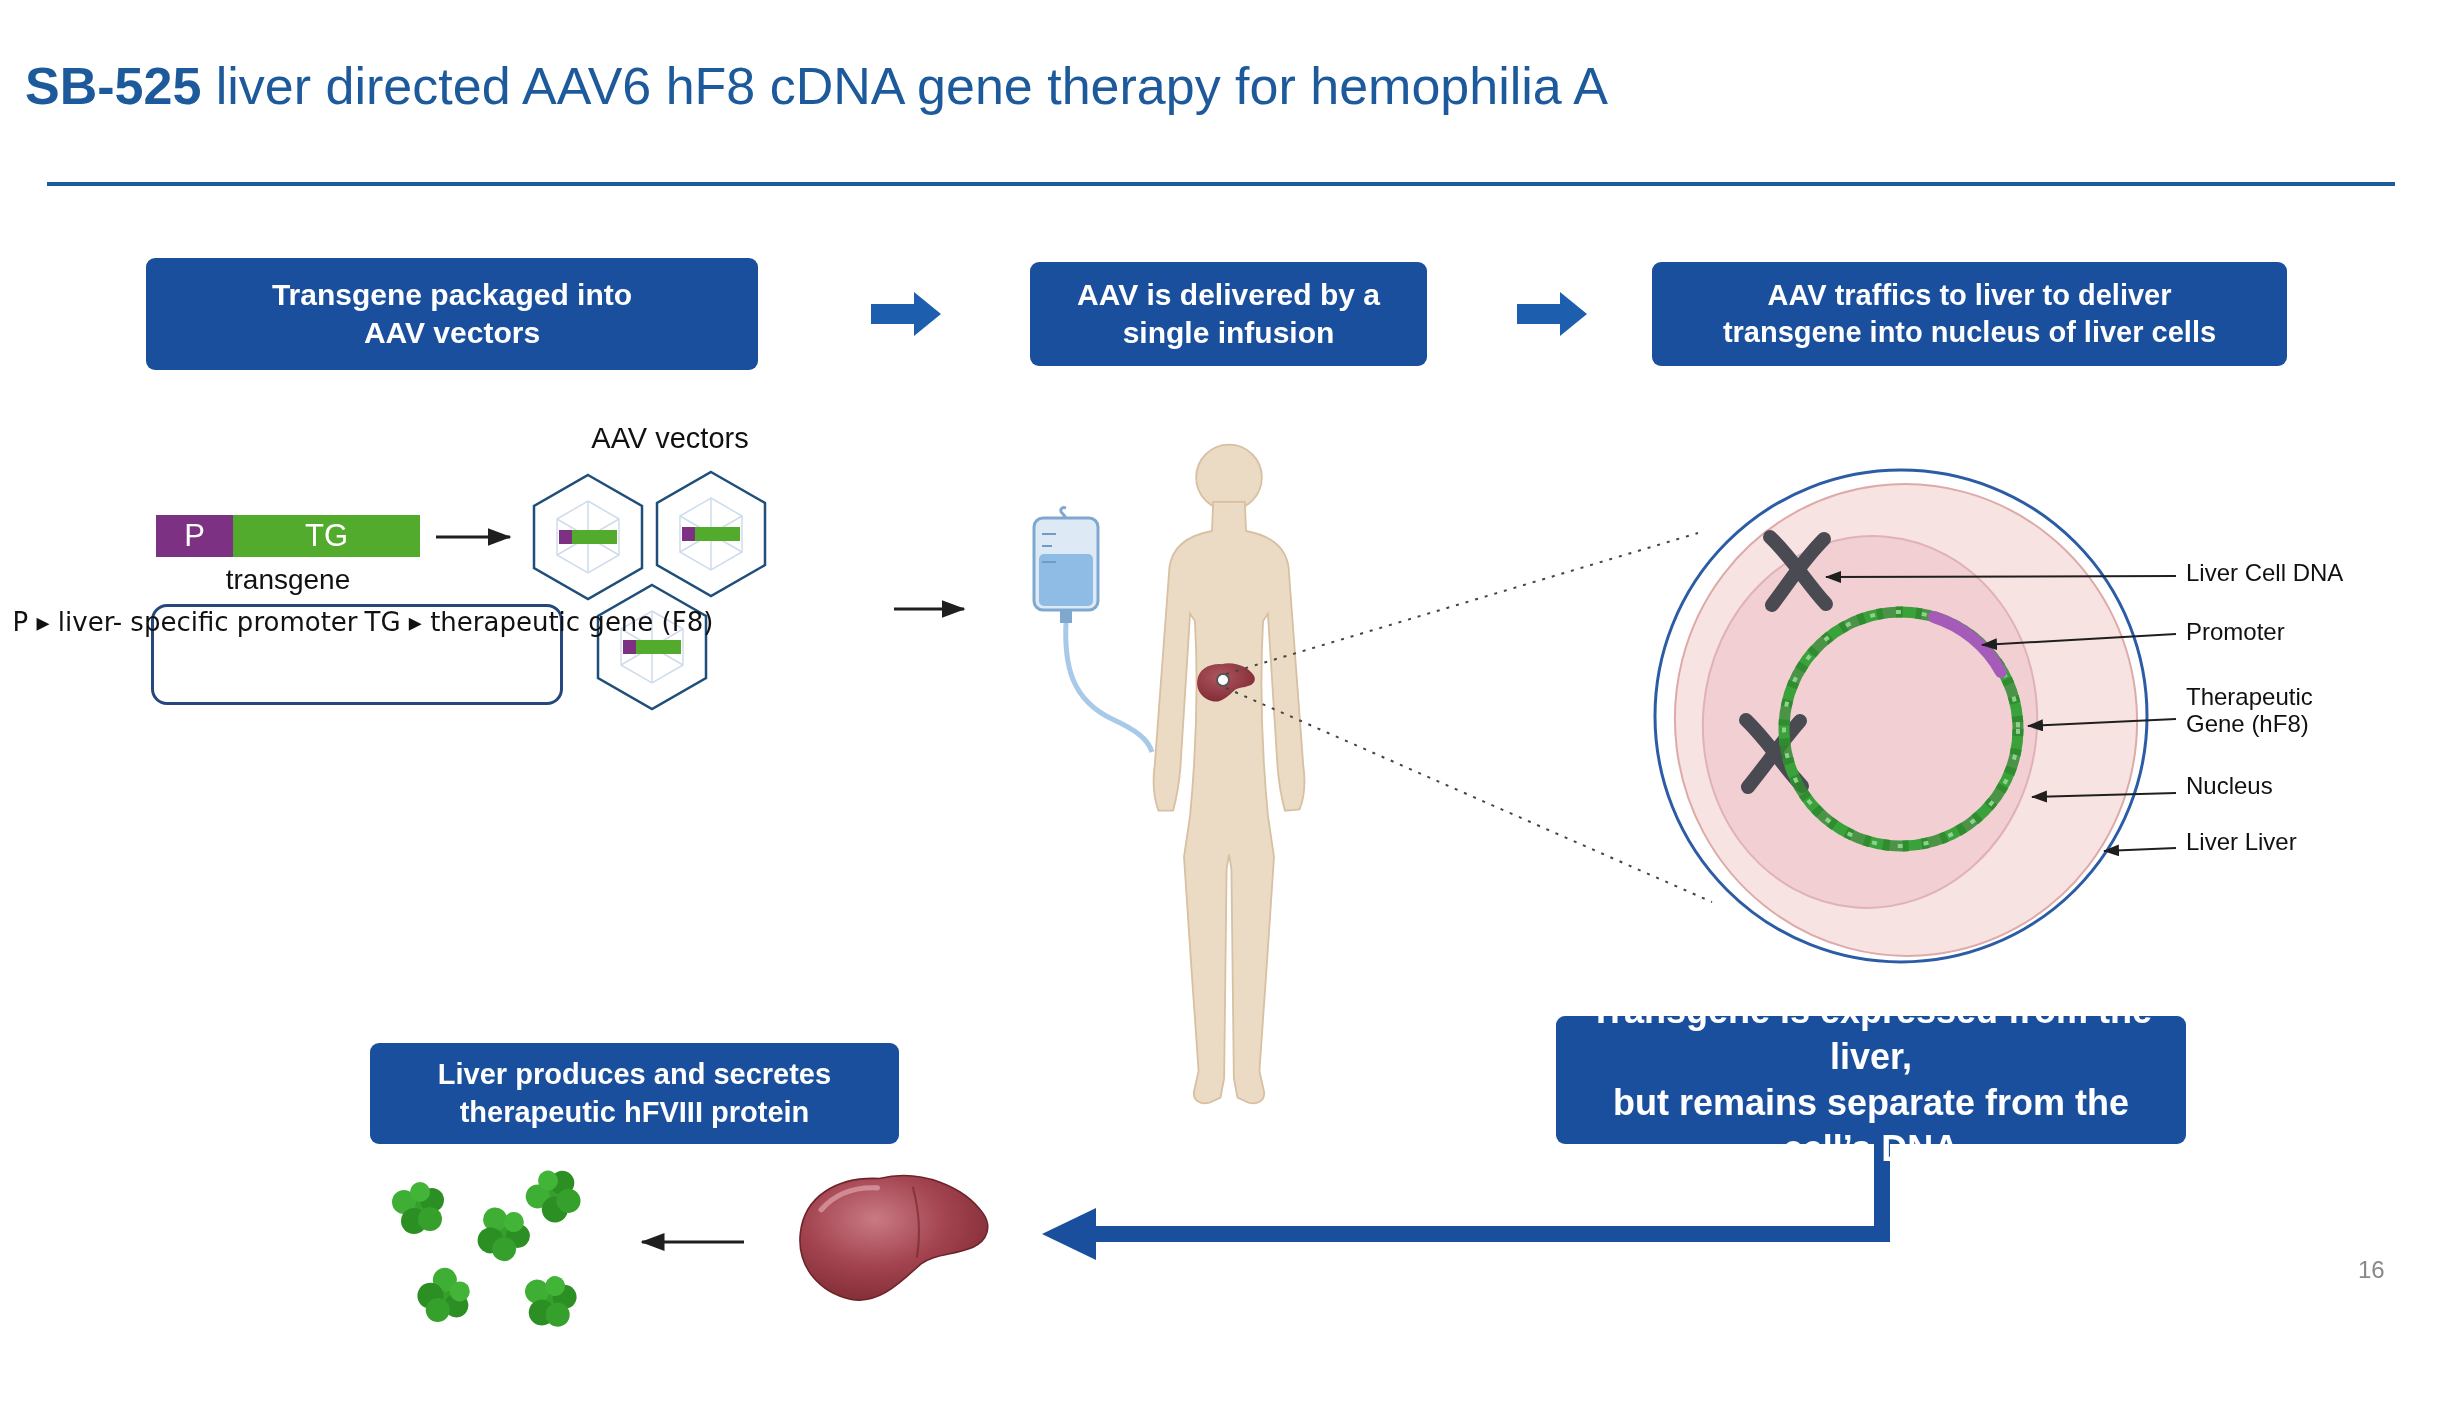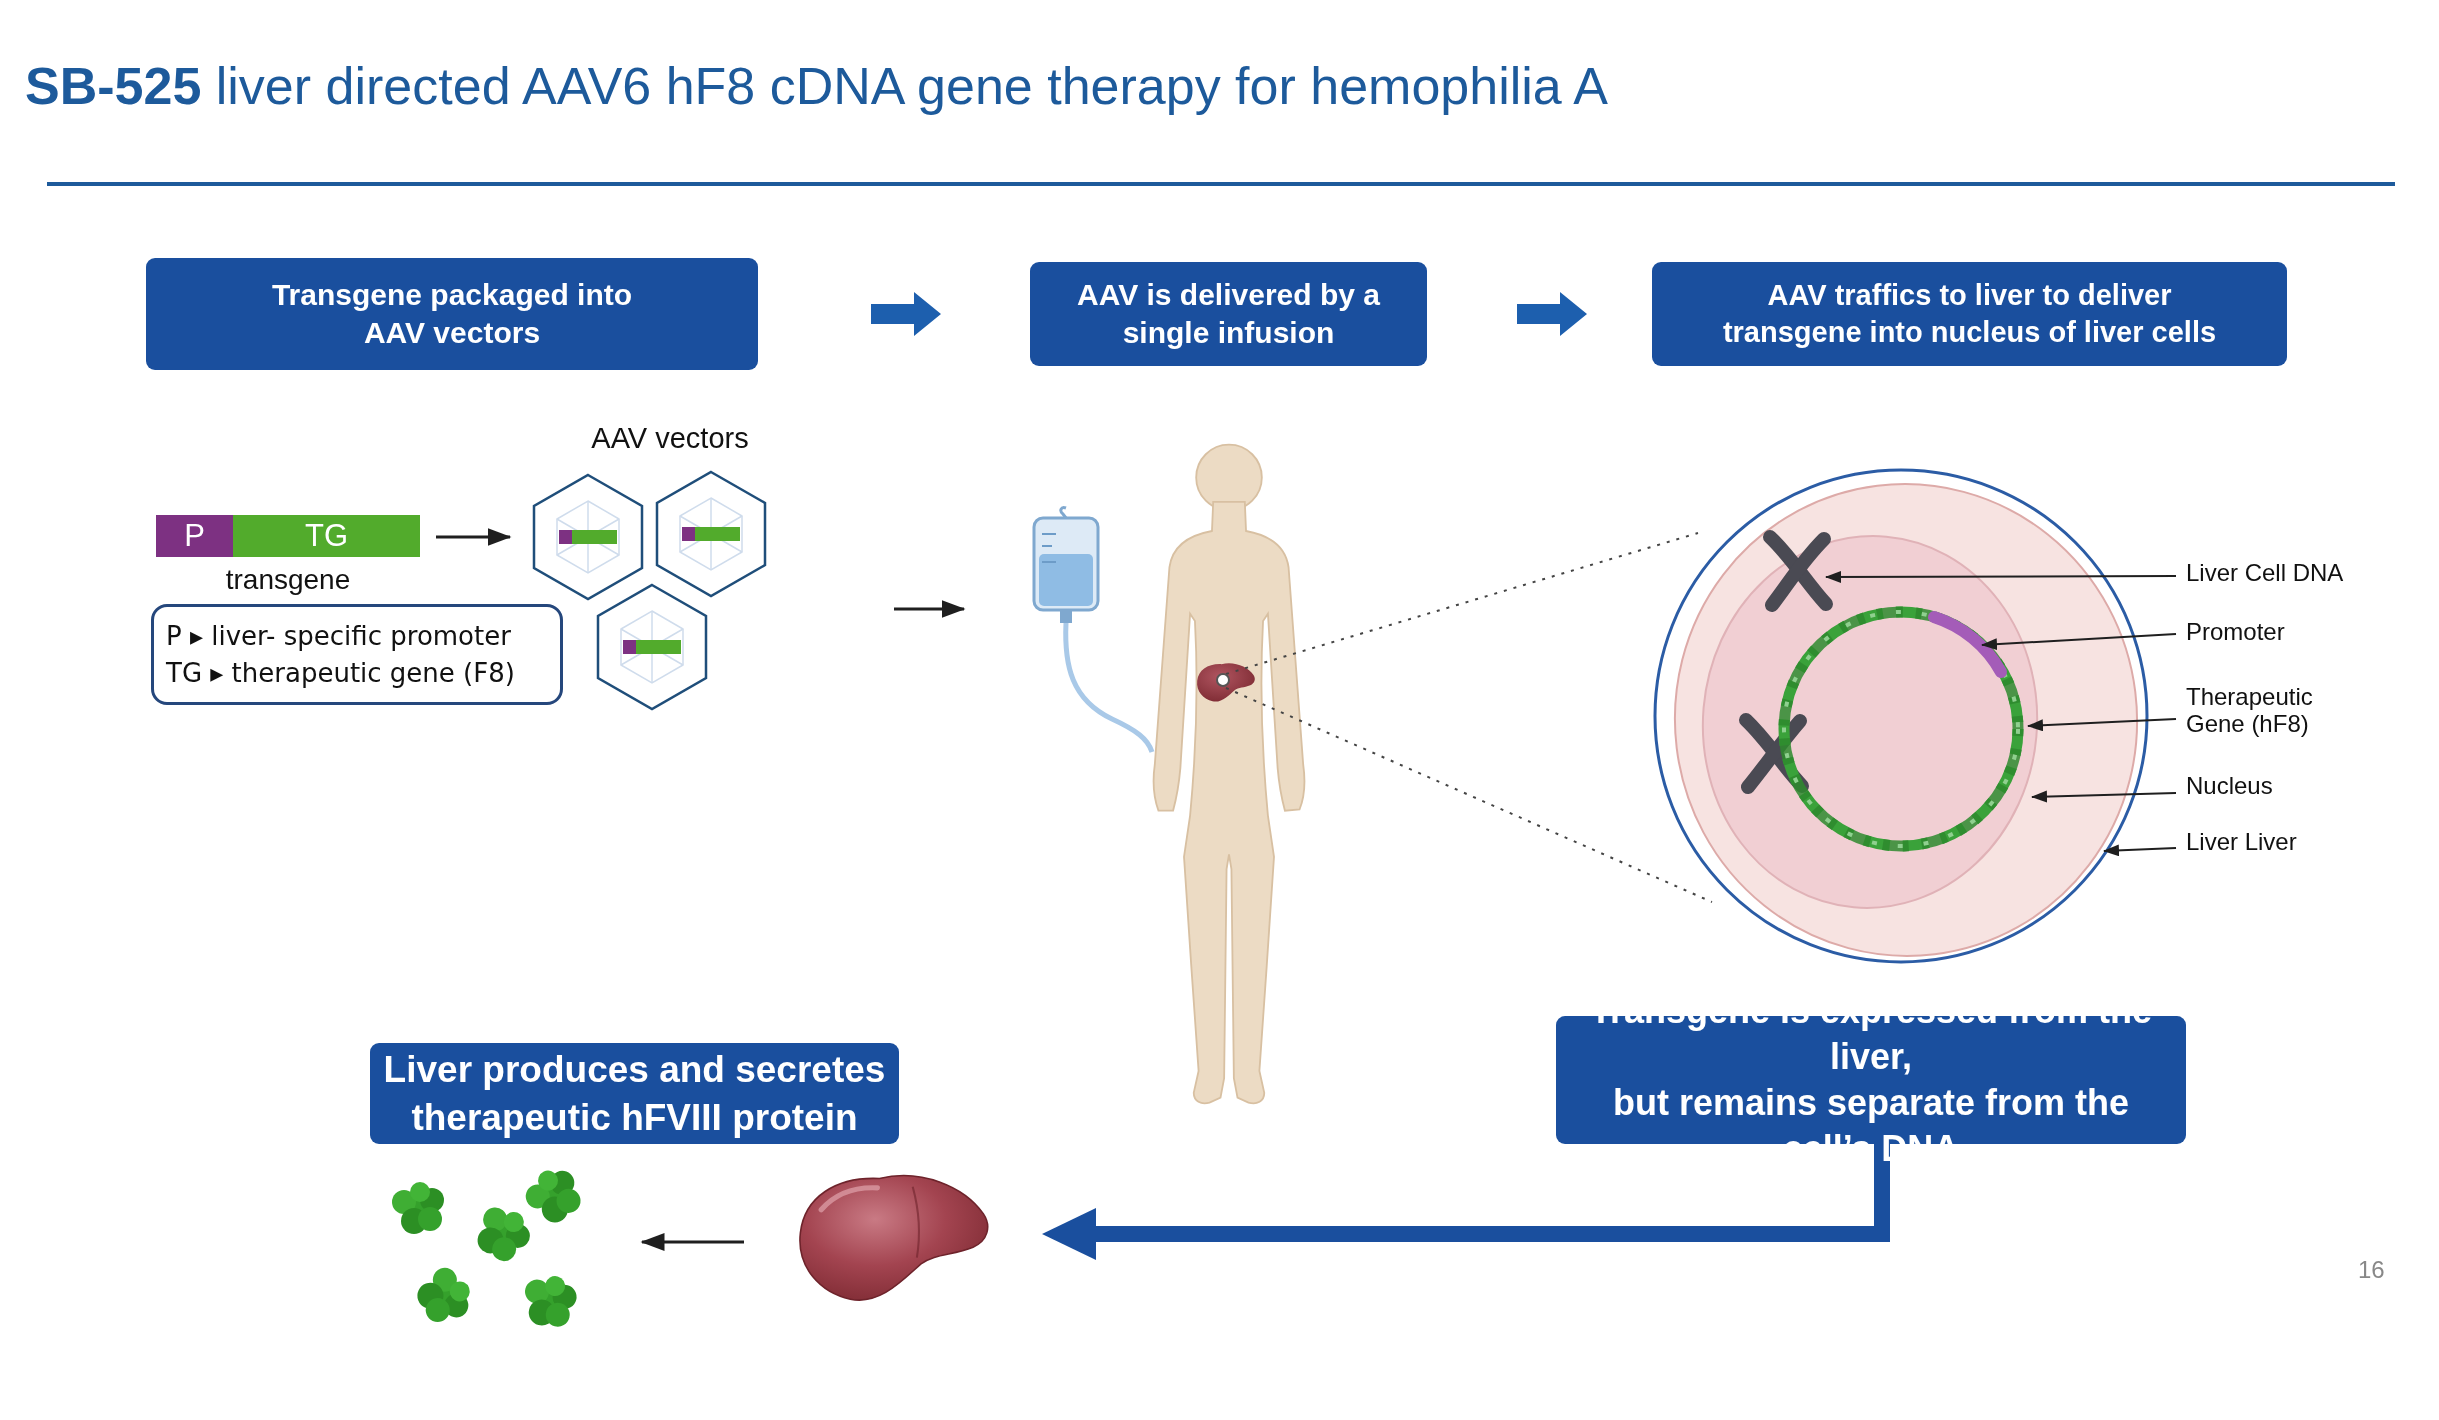--- a/index.html
+++ b/index.html
@@ -12,31 +12,31 @@
   .rule{position:absolute;left:47px;top:146px;width:2348px;border-top:4px solid #1d5a9b;}
 
   
   .bluebox{position:absolute;background:#1a4f9e;border-radius:9px;color:#ffffff;font-weight:700;
            display:flex;align-items:center;justify-content:center;text-align:center;
            white-space:pre-line;line-height:1.28;box-sizing:border-box;padding:4px 10px;z-index:6;}
   #step1{left:146px;top:222px;width:612px;height:112px;font-size:30px;}
   #step2{left:1030px;top:226px;width:397px;height:104px;font-size:30px;}
   #step3{left:1652px;top:226px;width:635px;height:104px;font-size:29px;}
   #box-expression{left:1556px;top:980px;width:630px;height:128px;font-size:36px;}
-  #box-production{left:370px;top:1007px;width:529px;height:101px;font-size:37px;}
+  #box-production{left:370px;top:1007px;width:529px;height:101px;font-size:29px;}
 
   
   .aav-label{position:absolute;left:560px;top:386px;width:220px;text-align:center;font-size:29px;color:#111;z-index:6;}
   .bar{position:absolute;top:479px;height:42px;display:flex;align-items:center;justify-content:center;
        color:#fff;font-size:31px;z-index:6;}
   #bar-p{left:156px;width:77px;background:#7d3182;}
   #bar-tg{left:233px;width:187px;background:#52ab2c;}
   .transgene-caption{position:absolute;left:156px;top:528px;width:264px;text-align:center;font-size:28px;color:#111;z-index:6;}
   .legend{position:absolute;left:151px;top:568px;width:412px;height:101px;border:3px solid #25477c;border-radius:16px;
-          box-sizing:border-box;display:flex;flex-direction:column;justify-content:center;gap:7px;
+          box-sizing:border-box;display:flex;flex-direction:row;justify-content:center;gap:7px;
           padding-left:12px;font-size:26px;color:#111;z-index:6;
           font-family:"DejaVu Sans","Liberation Sans",sans-serif;}
   .legend div{white-space:nowrap;}
 
   
   .cell-label{position:absolute;left:2186px;font-size:24px;color:#111;white-space:pre-line;line-height:1.12;z-index:7;}
   #clbl-0{top:524px;}#clbl-1{top:583px;}#clbl-2{top:648px;}#clbl-3{top:737px;}#clbl-4{top:793px;}
 
   
   .lay{position:absolute;z-index:2;}

